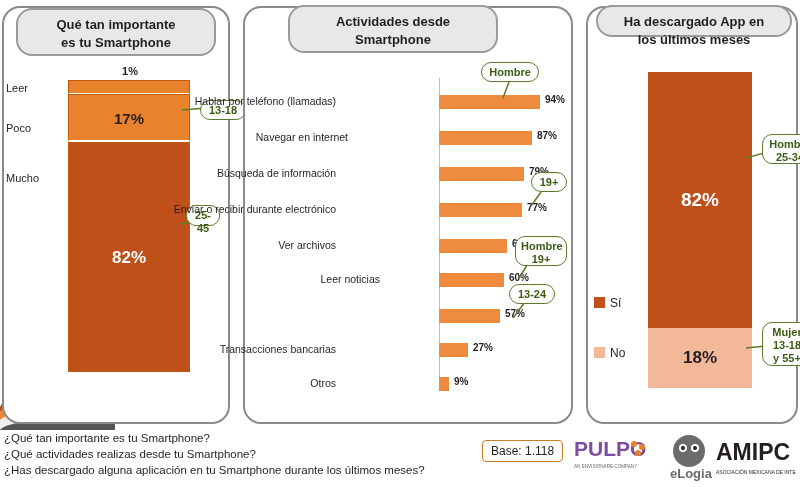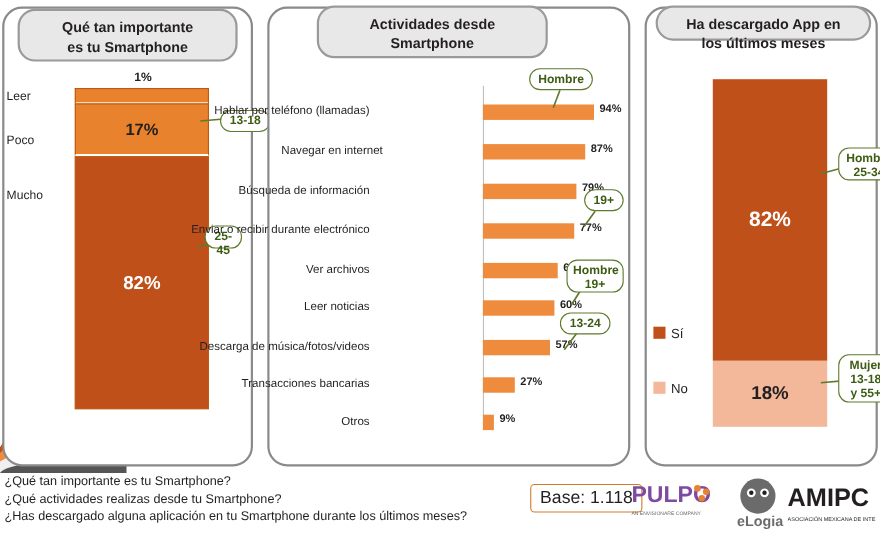--- a/index.html
+++ b/index.html
@@ -194,21 +194,21 @@
     line-height: 16px;
     color: #231f20;
   }
   #base-box {
     position: absolute;
     left: 482px;
     top: 440px;
     border: 1.5px solid #cf7b2b;
     border-radius: 4px;
     padding: 3px 8px;
-    font-size: 16px;
+    font-size: 12px;
     color: #231f20;
     background: #ffffff;
   }
 
   
   #swoosh { position: absolute; left: 0; top: 320px; width: 120px; height: 110px; }
 
   
   .logo { position: absolute; }
   #logo-pulpo { left: 572px; top: 432px; width: 86px; height: 44px; }
@@ -286,28 +286,27 @@
     <div class="hbar" style="width:83px;"></div>
     <div class="hval" style="left:284px;">77%</div>
   </div>
 
   <div class="hrow" style="top:176px;">
     <div class="hlabel">Ver archivos</div>
     <div class="hbar" style="width:68px;"></div>
     <div class="hval" style="left:269px;">63%</div>
   </div>
 
-  <div class="hrow" style="top:210px;">
+  <div class="hrow" style="top:210px;padding-left:44px;">
     <div class="hlabel">Leer noticias</div>
     <div class="hbar" style="width:65px;"></div>
     <div class="hval" style="left:266px;">60%</div>
   </div>
 
   <div class="hrow" style="top:246px;">
-    <div class="hlabel">Descarga de música/fotos/videos</div>
     <div class="hbar" style="width:61px;"></div>
     <div class="hval" style="left:262px;">57%</div>
   </div>
 
   <div class="hrow" style="top:280px;">
     <div class="hlabel">Transacciones bancarias</div>
     <div class="hbar" style="width:29px;"></div>
     <div class="hval" style="left:230px;">27%</div>
   </div>
 

